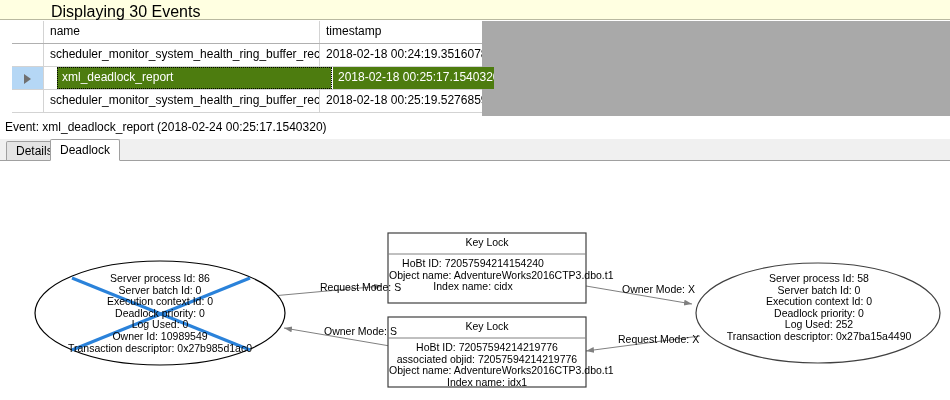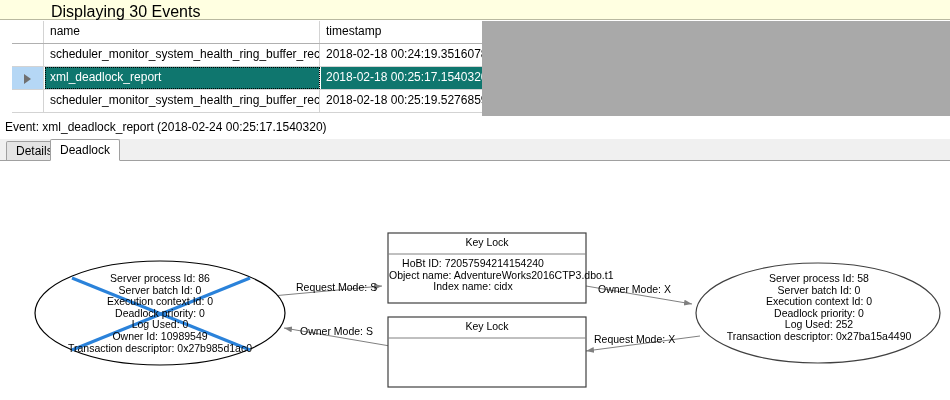--- a/index.html
+++ b/index.html
@@ -45,21 +45,21 @@
     border-right:1px solid #d3d3d3;box-sizing:border-box;
     padding:3px 0 0 5px;white-space:nowrap;overflow:hidden;
   }
   .cell-ts{
     position:absolute;left:309px;top:0;width:161px;height:100%;
     box-sizing:border-box;padding:3px 12px 0 5px;white-space:nowrap;overflow:hidden;
   }
   .grid-row.selected .cell-sel{background:#b5d7f5;}
   .grid-row.selected .cell-name,
   .grid-row.selected .cell-ts{
-    background:#0f766e;color:#ffffff;
+    background:#4d7c0f;color:#ffffff;margin-left:12px;
   }
   .grid-row.selected .cell-name{outline:1px dotted #000;outline-offset:-1px;}
   .tri{
     position:absolute;left:12px;top:7px;width:0;height:0;
     border-top:5px solid transparent;border-bottom:5px solid transparent;
     border-left:7px solid #707070;
   }
 
   
   .event-bar{
@@ -93,21 +93,21 @@
     background:#ffffff;border-top:1px solid #a0a0a0;box-sizing:border-box;
   }
   .diagram{position:absolute;left:0;top:0;width:950px;height:240px;}
 
   
   .node-text{
     position:absolute;text-align:center;font-size:10.5px;line-height:11.6px;
     color:#000;white-space:nowrap;
   }
   .edge-label{
-    position:absolute;font-size:10.5px;color:#000;white-space:nowrap;
+    position:absolute;font-size:10.5px;color:#000;white-space:nowrap;margin-left:24px;
   }
 </style>
 </head>
 <body>
 
 <div class="app">
 
   <div class="banner">
     <span class="banner-text">Displaying 30 Events</span>
   </div>
@@ -225,20 +225,26 @@
     </div>
     <div class="node-text" style="left:389px;top:97px;width:168px;">
       <div>HoBt ID: 72057594214154240</div>
       <div>Object name: AdventureWorks2016CTP3.dbo.t1</div>
       <div>Index name: cidx</div>
     </div>
 
     <div class="node-text" style="left:389px;top:160px;width:196px;">
       <div>Key Lock</div>
     </div>
+    <div class="node-text" style="left:389px;top:181px;width:196px;">
+      <div>HoBt ID: 72057594214219776</div>
+      <div>associated objid: 72057594214219776</div>
+      <div>Object name: AdventureWorks2016CTP3.dbo.t1</div>
+      <div>Index name: idx1</div>
+    </div>
 
     <div class="edge-label" style="left:296px;top:120px;">Request Mode: S</div>
     <div class="edge-label" style="left:300px;top:164px;">Owner Mode: S</div>
     <div class="edge-label" style="left:598px;top:122px;">Owner Mode: X</div>
     <div class="edge-label" style="left:594px;top:172px;">Request Mode: X</div>
 
   </div>
 
 </div>
 

